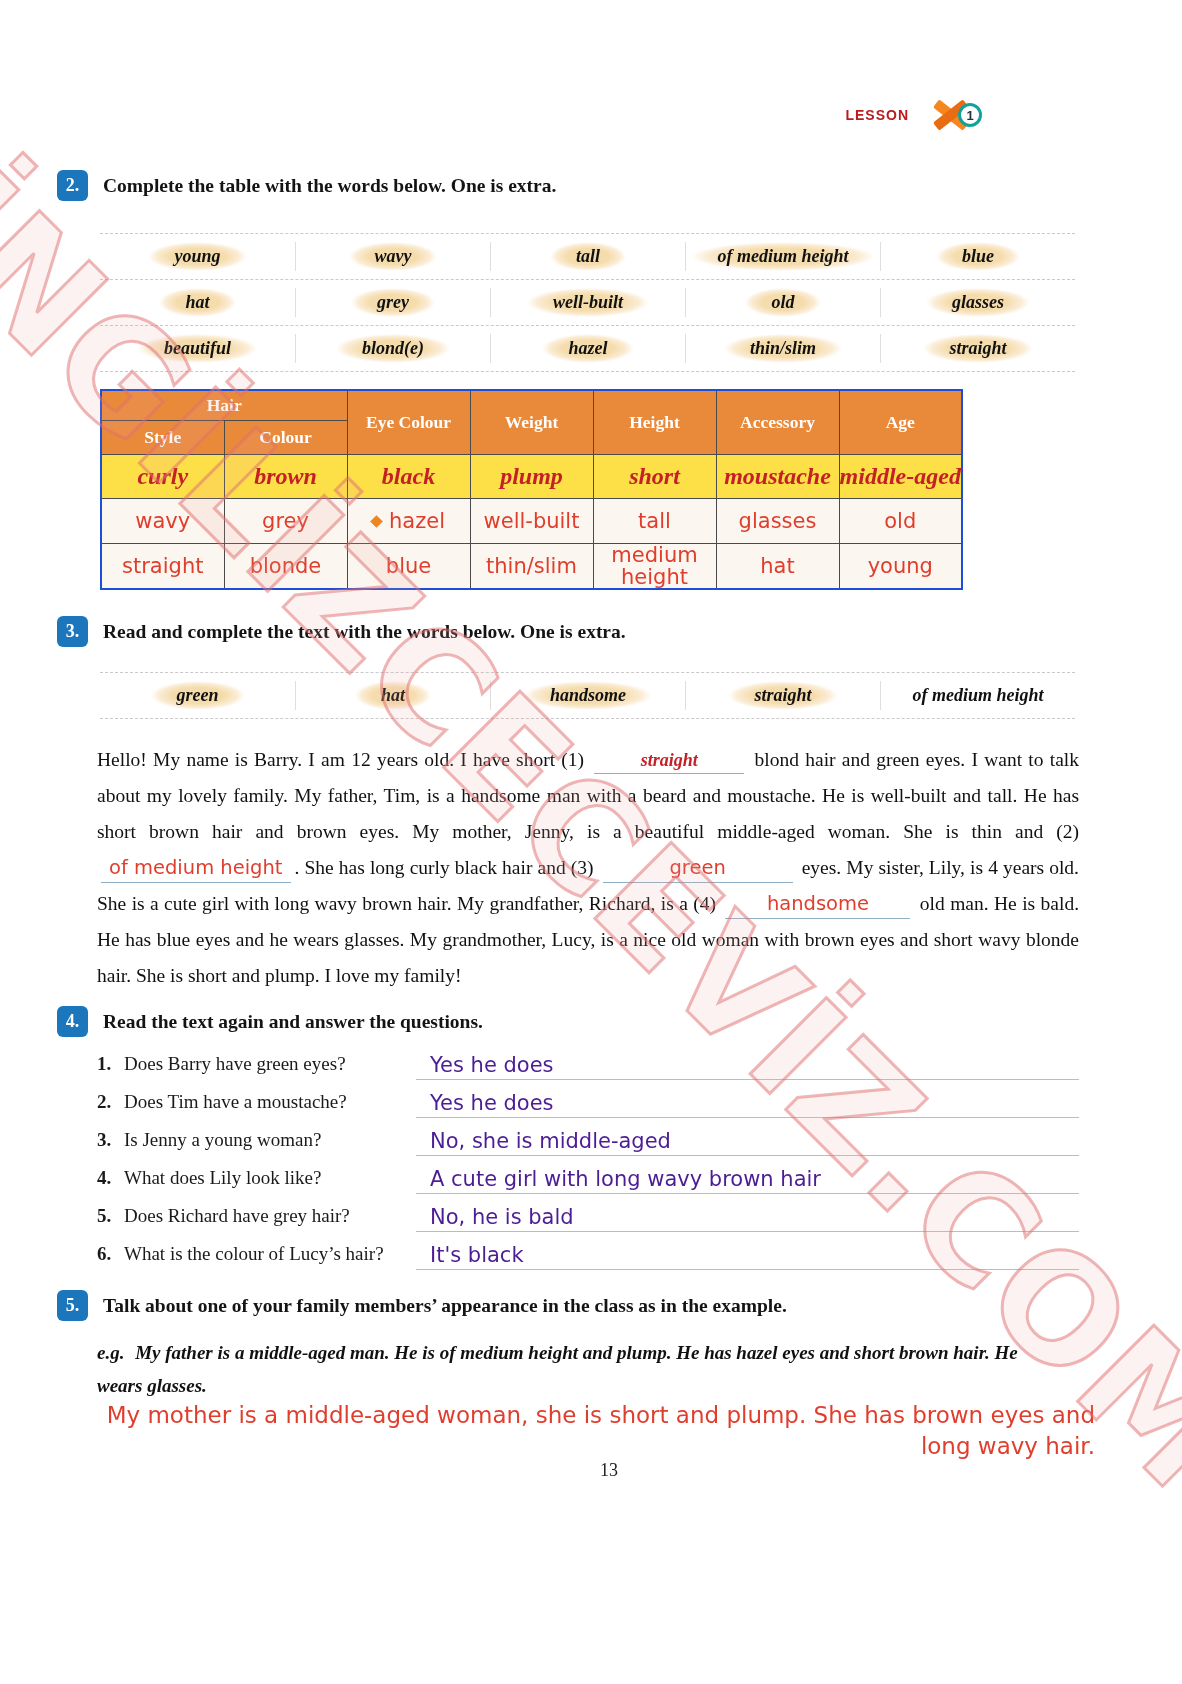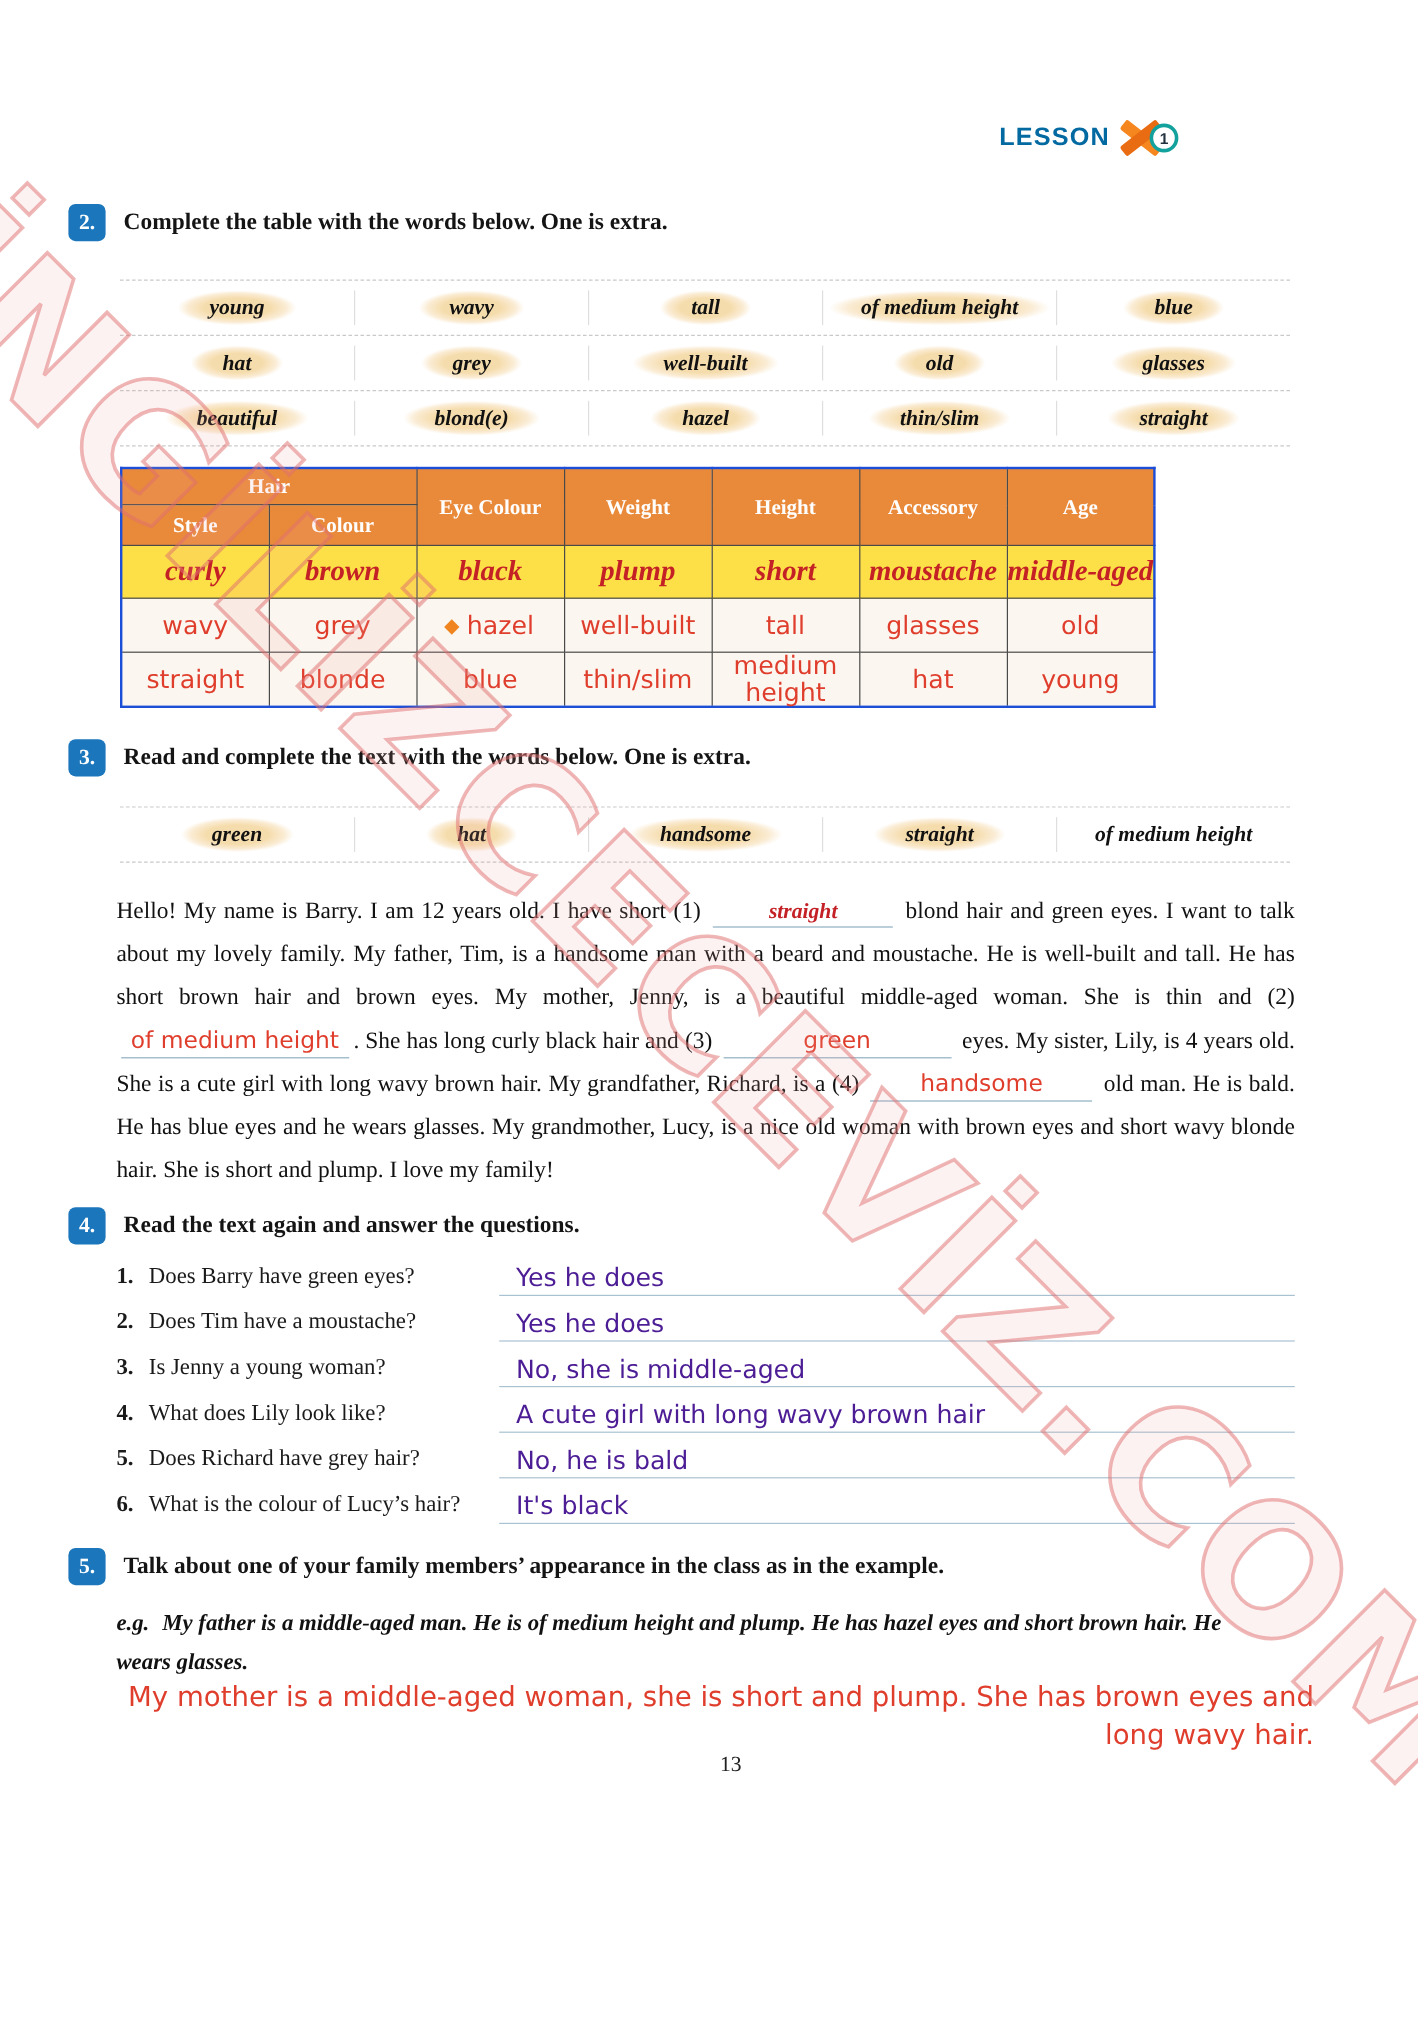--- a/index.html
+++ b/index.html
@@ -13,21 +13,21 @@
     transform:rotate(45deg); transform-origin:0 0;
     font-family:"DejaVu Sans", sans-serif; font-weight:bold;
     font-size:148px; letter-spacing:2px; white-space:nowrap;
     color:rgba(238,160,160,0.14);
     -webkit-text-stroke:3px rgba(224,110,110,0.5);
     pointer-events:none; z-index:40;
   }
 
   
   #lesson-header { position:absolute; top:99px; right:200px; display:flex; align-items:center; z-index:2; }
-  .lesson-label { font-family:"Liberation Sans", sans-serif; font-weight:bold; font-size:21px; color:#0369a1; letter-spacing:1px; margin-right:7px; }
+  .lesson-label { font-family:"Liberation Sans", sans-serif; font-weight:bold; font-size:14px; color:#b91c1c; letter-spacing:1px; margin-right:23px; }
   .x-logo { position:relative; width:38px; height:32px; }
   .x-bar { position:absolute; top:11px; left:0; width:38px; height:10px; background:#F6871F; border-radius:2px; }
   .x-bar.a { transform:rotate(38deg); }
   .x-bar.b { transform:rotate(-38deg); background:#E96C12; }
   .lesson-circle { width:24px; height:24px; border:3px solid #12A19C; border-radius:50%; background:#fff;
     display:flex; align-items:center; justify-content:center; font-family:"Liberation Sans", sans-serif;
     font-weight:bold; font-size:13px; color:#23323F; margin-left:-12px; position:relative; z-index:1; }
 
   
   .ex-header { display:flex; align-items:center; }

